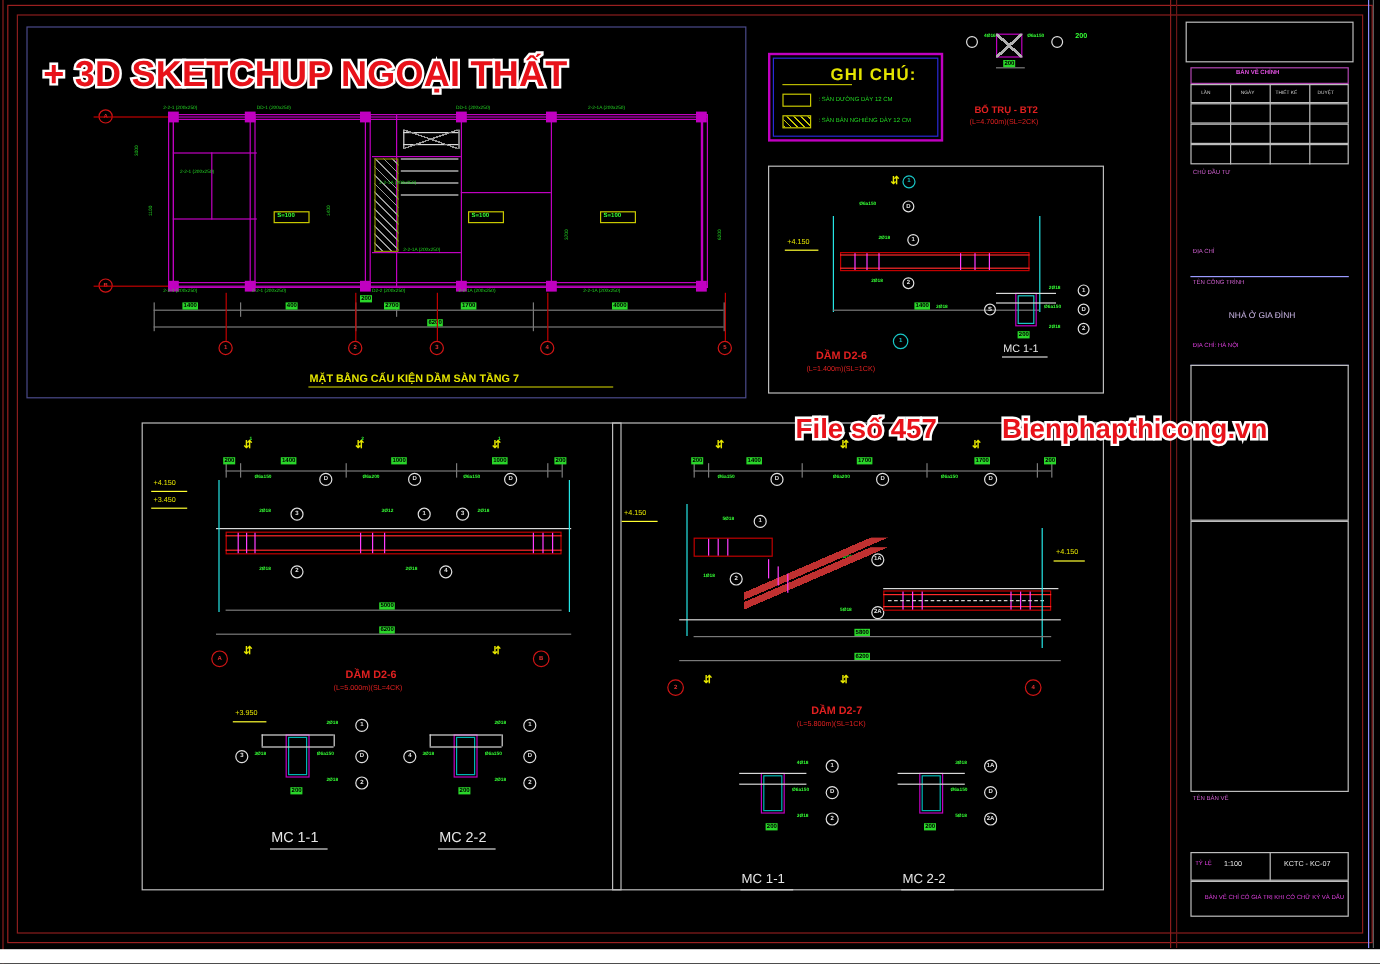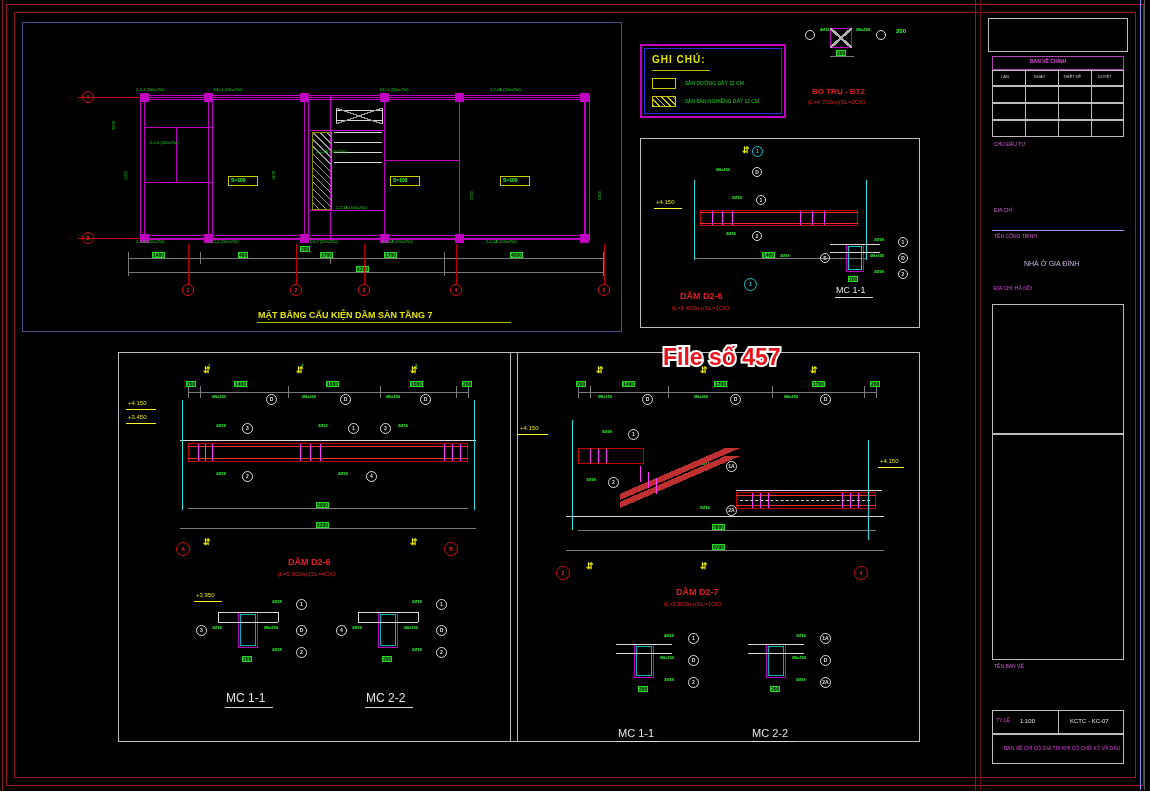--- a/index.html
+++ b/index.html
@@ -35,21 +35,21 @@
   .t-g{color:#23d723;}
   .t-gb{color:#35ff35;font-weight:bold;}
   .t-w{color:#e6e6e6;}
   .t-y{color:#e4e400;}
   .t-r{color:#e02020;}
   .xs{font-size:4px;}
   .s5{font-size:5px;}
   .s6{font-size:6px;}
   .s8{font-size:8px;}
   .s9{font-size:9px;}
-  .s10{font-size:10px;}
+  .s10{font-size:14px;margin-left:40px;}
   .s12{font-size:12px;}
 
   
   .gchip{position:absolute;color:#000;background:#2ad62a;font-size:5px;
          font-weight:bold;padding:0 1px;line-height:6px;white-space:nowrap;}
 
   
   .bub{position:absolute;border-radius:50%;box-sizing:border-box;
        display:flex;align-items:center;justify-content:center;
        font-size:5px;font-weight:bold;line-height:1;}
@@ -550,16 +550,18 @@
     <div class="tbcell" style="left:4px;top:692px;width:132px;height:24px;"></div>
     <div class="ln v" style="left:70px;top:692px;height:24px;background:#bdbdbd;"></div>
     <div class="tb-t" style="left:8px;top:700px;font-size:5px;color:#e040e0;">TỶ LỆ</div>
     <div class="tb-t" style="left:32px;top:700px;font-size:6px;color:#e8e8e8;">1:100</div>
     <div class="tb-t" style="left:82px;top:700px;font-size:6px;color:#e8e8e8;">KCTC - KC-07</div>
 
     <div class="tbcell" style="left:4px;top:716px;width:132px;height:30px;"></div>
     <div class="tb-t" style="left:16px;top:728px;font-size:5px;color:#e040e0;">BẢN VẼ CHỈ CÓ GIÁ TRỊ KHI CÓ CHỮ KÝ VÀ DẤU</div>
   </div>
 
+  <div class="wm" id="wm-title2"><span>+ 3D SKETCHUP NGOẠI THẤT</span></div>
   <div class="wm" id="wm-mid1"><span>File số 457</span></div>
+  <div class="wm" id="wm-mid2"><span>Bienphapthicong.vn</span></div>
   <div id="bottom-strip"></div>
 
 </div>
 
 </body></html>

